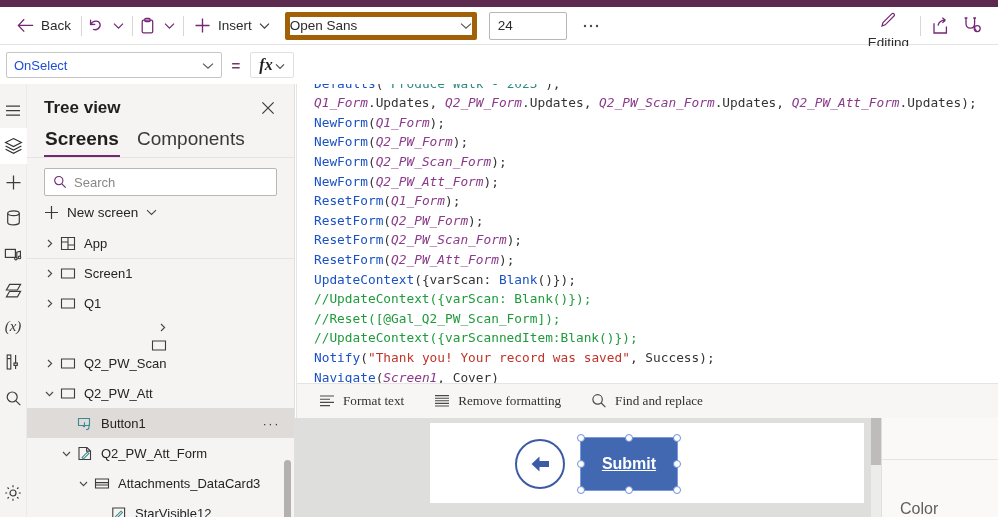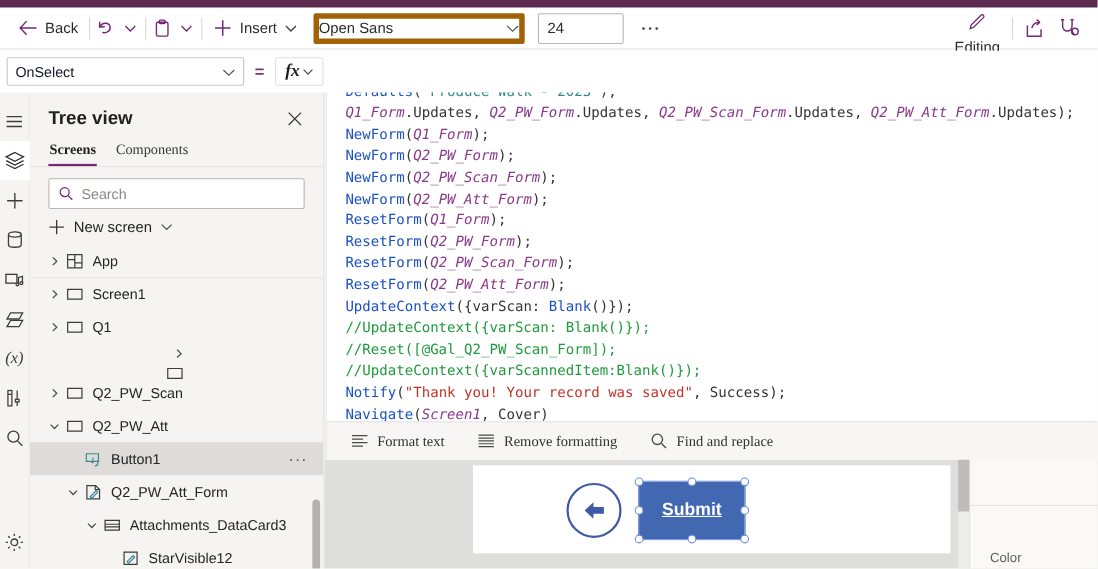--- a/index.html
+++ b/index.html
@@ -118,21 +118,21 @@
     z-index: 6;
   }
   .prop-select {
     width: 216px; height: 26px;
     border: 1px solid #c8c6c4;
     border-radius: 2px;
     display: flex; align-items: center;
     justify-content: space-between;
     padding: 0 7px;
     font-size: 13px;
-    color: #0f172a;
+    color: #1d4ed8;
     background: #fff;
     cursor: pointer;
   }
   .eq-sign {
     width: 28px;
     text-align: center;
     font-size: 15px;
     color: #6e3a66;
     font-weight: 600;
     user-select: none;
@@ -201,26 +201,25 @@
     cursor: pointer;
     color: #3c3c3c;
   }
   .tree-tabs {
     display: flex;
     gap: 16px;
     padding: 0 17px;
     border-bottom: 1px solid #e6e4e2;
   }
   .tree-tab {
-    font-size: 13px;
+    font-size: 19px;
     color: #393939;
     padding: 2px 1px 7px 1px;
     cursor: pointer;
     position: relative;
-    font-family: Liberation Serif, serif;
   }
   .tree-tab.active {
     font-weight: 600;
     color: #201f1e;
   }
   .tree-tab.active::after {
     content: "";
     position: absolute;
     left: 0; right: 0; bottom: 0;
     height: 2px;
@@ -408,21 +407,21 @@
     border-left: 1px solid #e1dfdd;
     z-index: 4;
   }
   .rp-divider {
     position: absolute; top: 41px; left: 0; right: 0;
     height: 1px; background: #e6e4e2;
   }
   .rp-label {
     position: absolute;
     top: 82px; left: 18px;
-    font-size: 12px;
+    font-size: 16px;
     color: #605e5c;
   }
   .canvas-vscroll {
     position: absolute;
     top: 418px; right: 117px;
     width: 10px; height: 47px;
     background: #bebcba;
     z-index: 5;
   }
   .canvas-vscroll-track {

